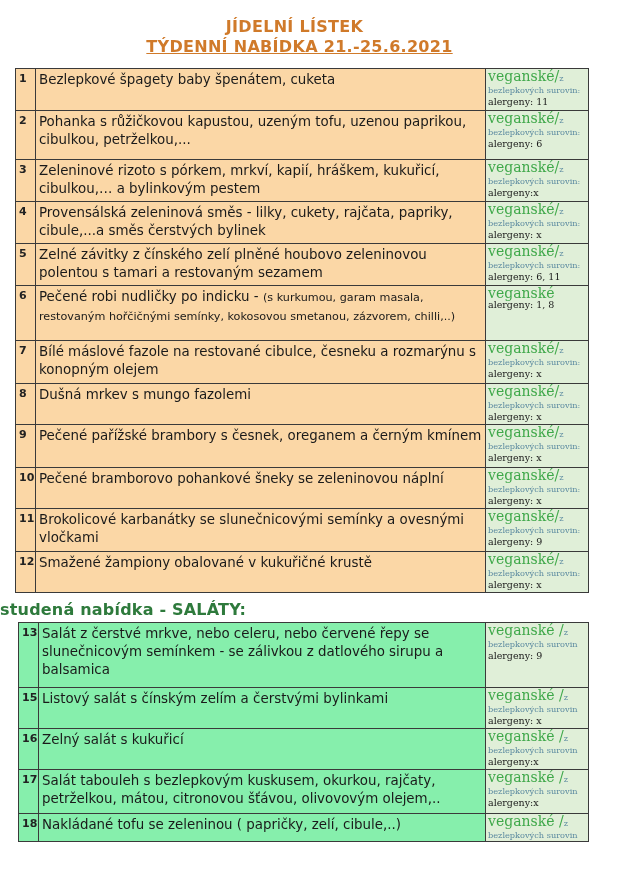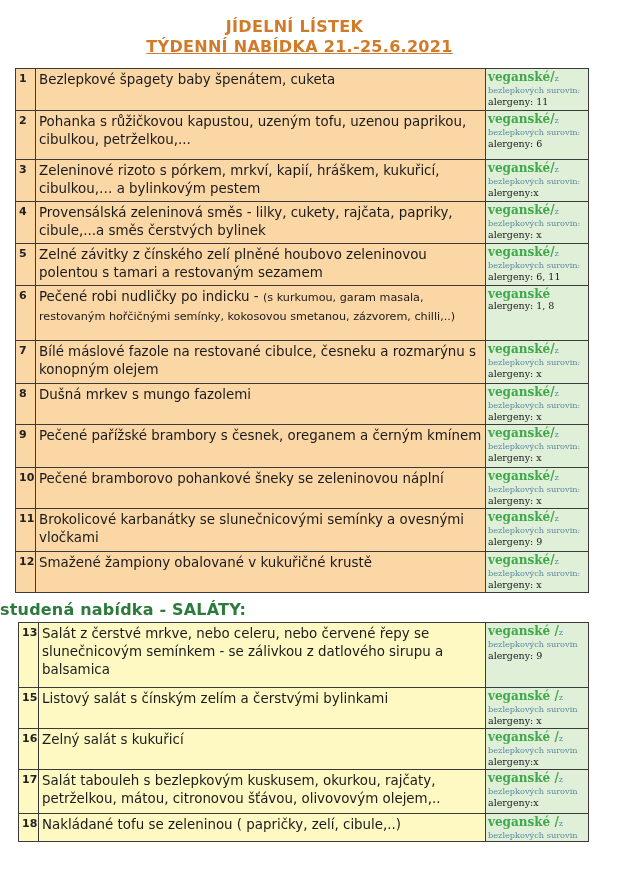--- a/index.html
+++ b/index.html
@@ -3,27 +3,27 @@
 <meta charset="utf-8">
 <style>
   html, body { margin:0; padding:0; background:#ffffff; }
   body { width:625px; height:884px; position:relative; overflow:hidden; font-family:"DejaVu Sans", sans-serif; }
   .header { position:absolute; left:0; top:17px; width:589px; text-align:center; }
   .title1 { color:#d07a2a; font-weight:bold; font-size:16px; line-height:20px; font-family:"DejaVu Sans", sans-serif; letter-spacing:0.3px; }
   .title2 { color:#d07a2a; font-weight:bold; font-size:16px; line-height:20px; text-decoration:underline; font-family:"DejaVu Sans", sans-serif; letter-spacing:0.3px; margin-left:10px;}
   table { border-collapse:collapse; position:absolute; table-layout:fixed; }
   td { border:1px solid #3a3a3a; vertical-align:top; padding:0; }
   .warm td.txt, .warm td.num { background:#fbd7a6; }
-  .cold td.txt, .cold td.num { background:#fef9c3; }
+  .cold td.txt, .cold td.num { background:#86efac; }
   td.side { background:#e0efd8; }
   td.num { font-size:11px; font-weight:bold; color:#222; padding:3px 0 0 3px; }
   td.txt { font-size:13.4px; color:#1a1a1a; line-height:18px; padding:2px 2px 0 3px; }
   td.txt .small { font-size:11.2px; }
   td.side { font-family:"DejaVu Serif", serif; padding:2px 2px 0 2px; line-height:10px; }
-  .veg { color:#3fa84a; font-size:12px;font-weight:bold; }
+  .veg { color:#3fa84a; font-size:14px; }
   .gf { color:#5b8aa0; font-size:8.2px; }
   .alg { color:#1a1a1a; font-size:9.5px; display:block; line-height:14px; }
   .sec2 { position:absolute; left:0; top:600px; width:625px; color:#2e7a3c; font-weight:bold; font-size:16px; letter-spacing:0.2px; }
 </style>
 </head>
 <body>
 
 <div class="header">
   <div class="title1">JÍDELNÍ LÍSTEK</div>
   <div class="title2">TÝDENNÍ NABÍDKA  21.-25.6.2021</div>

